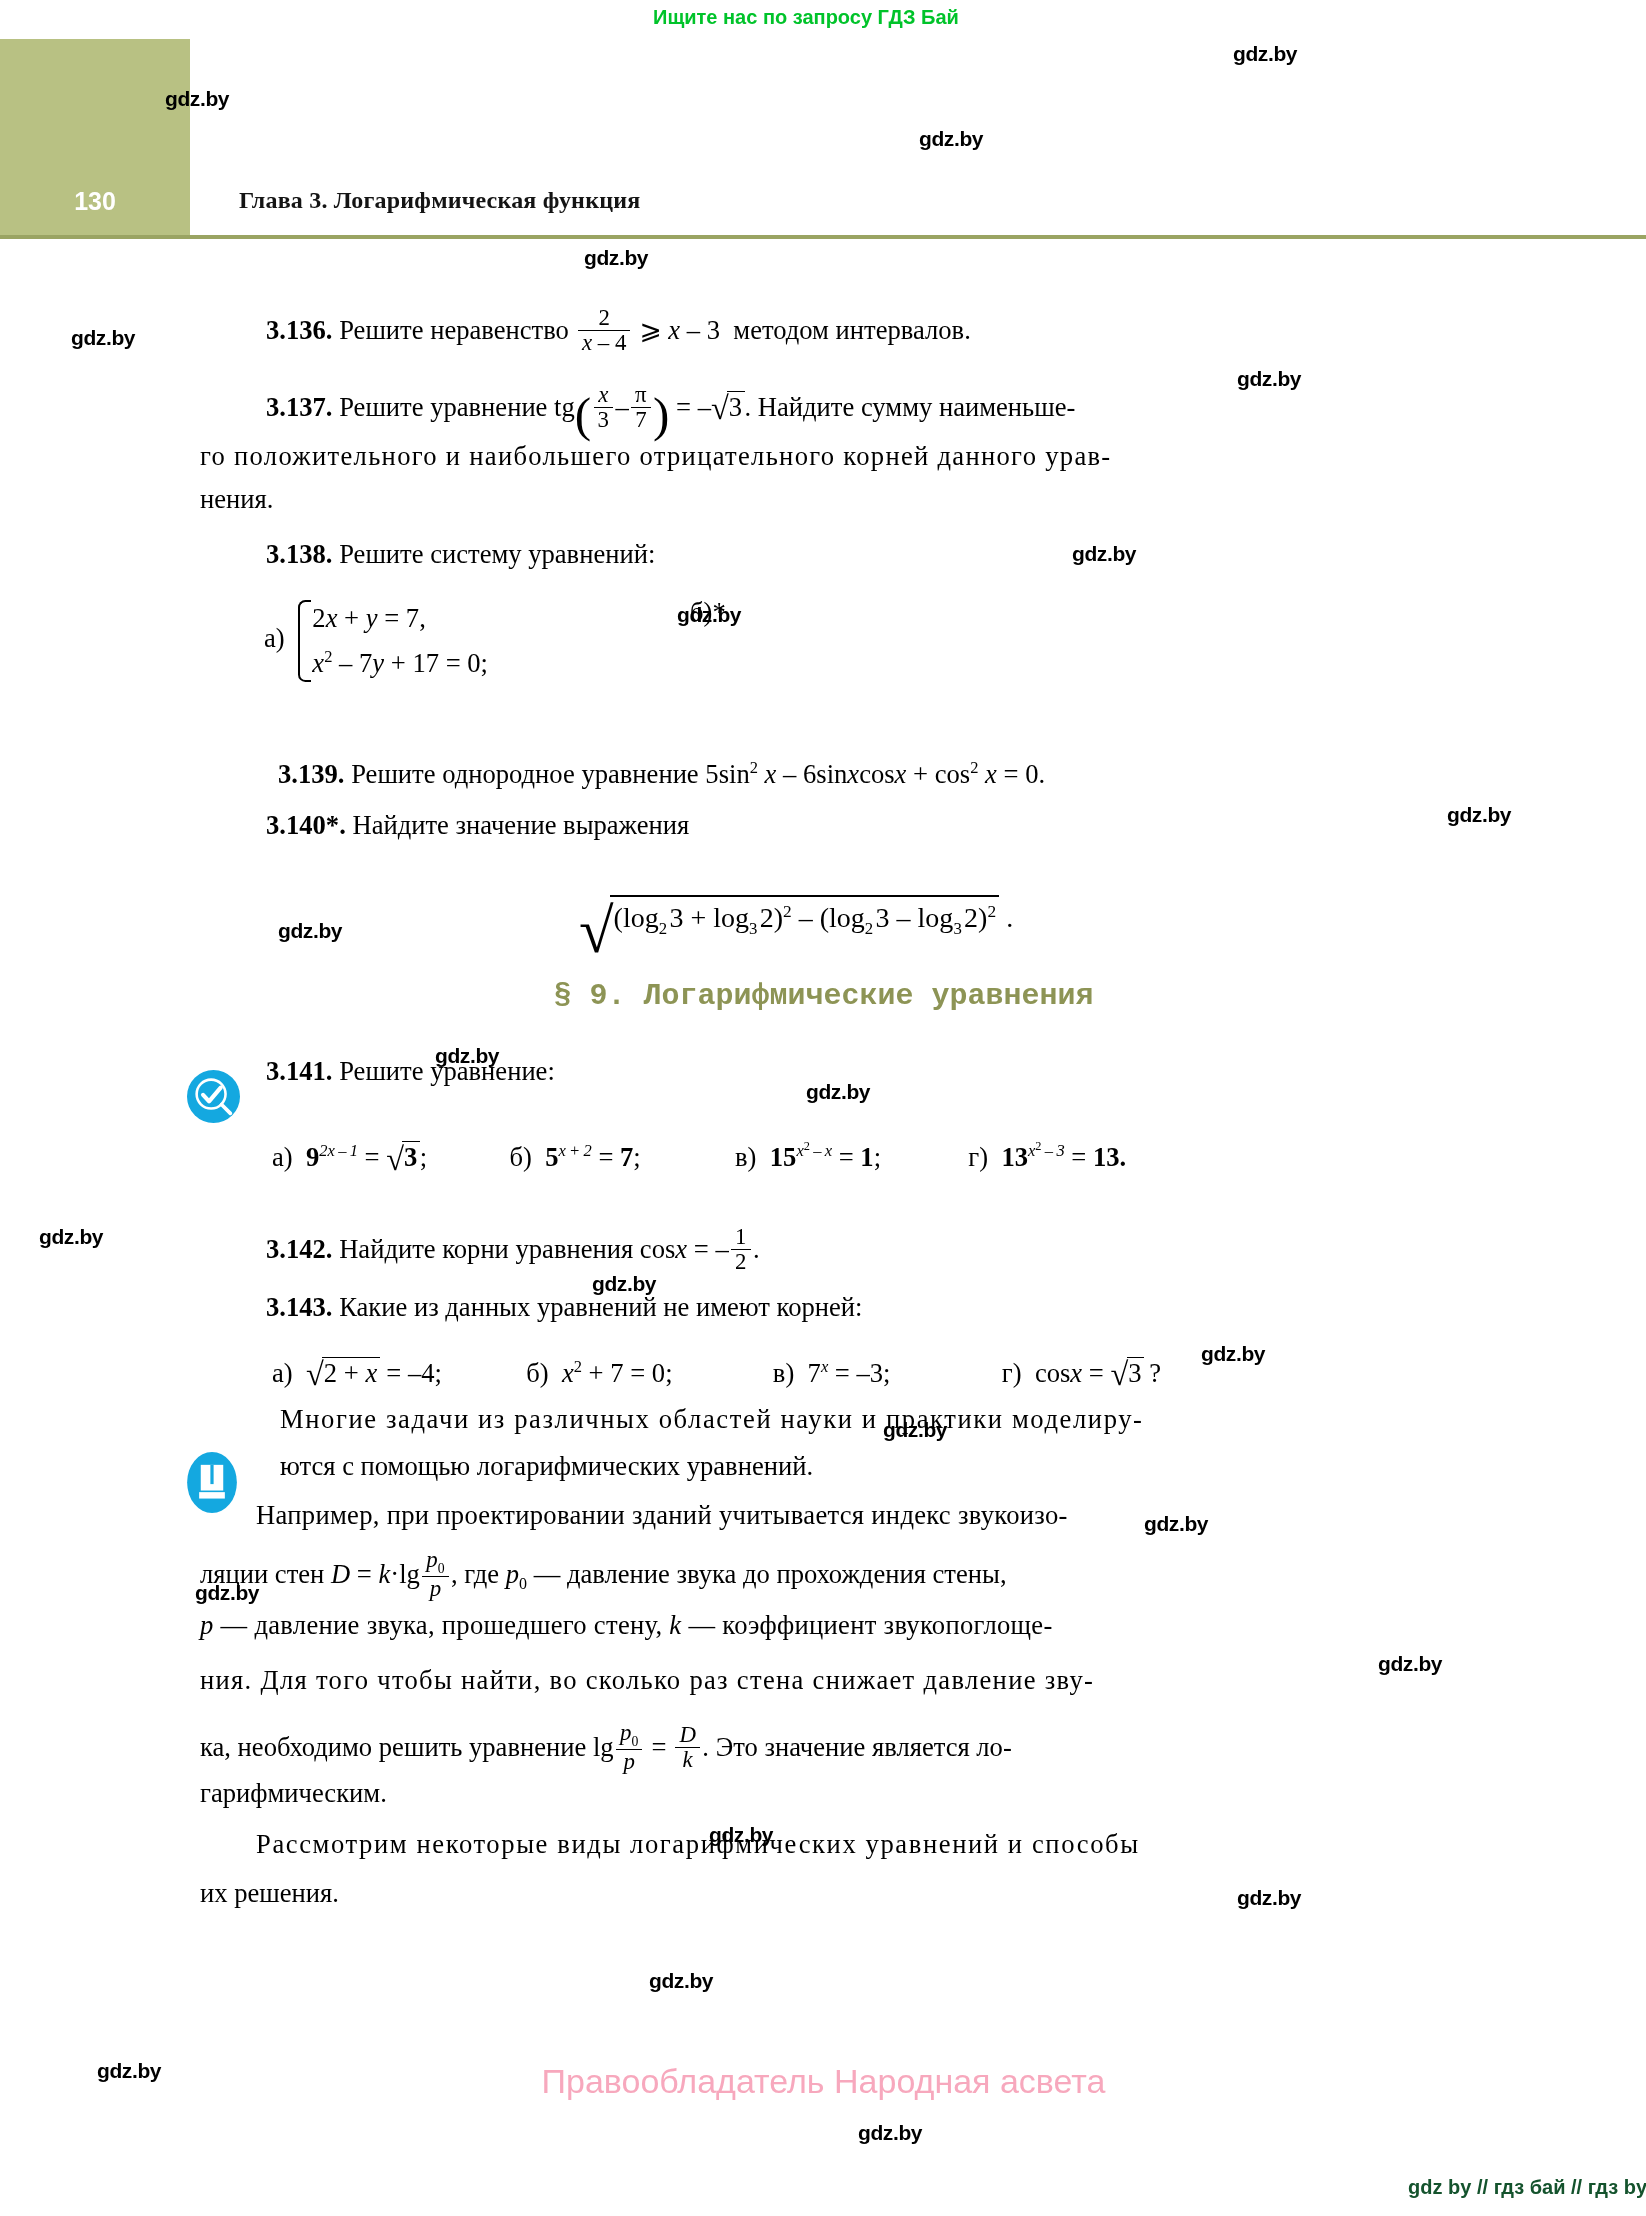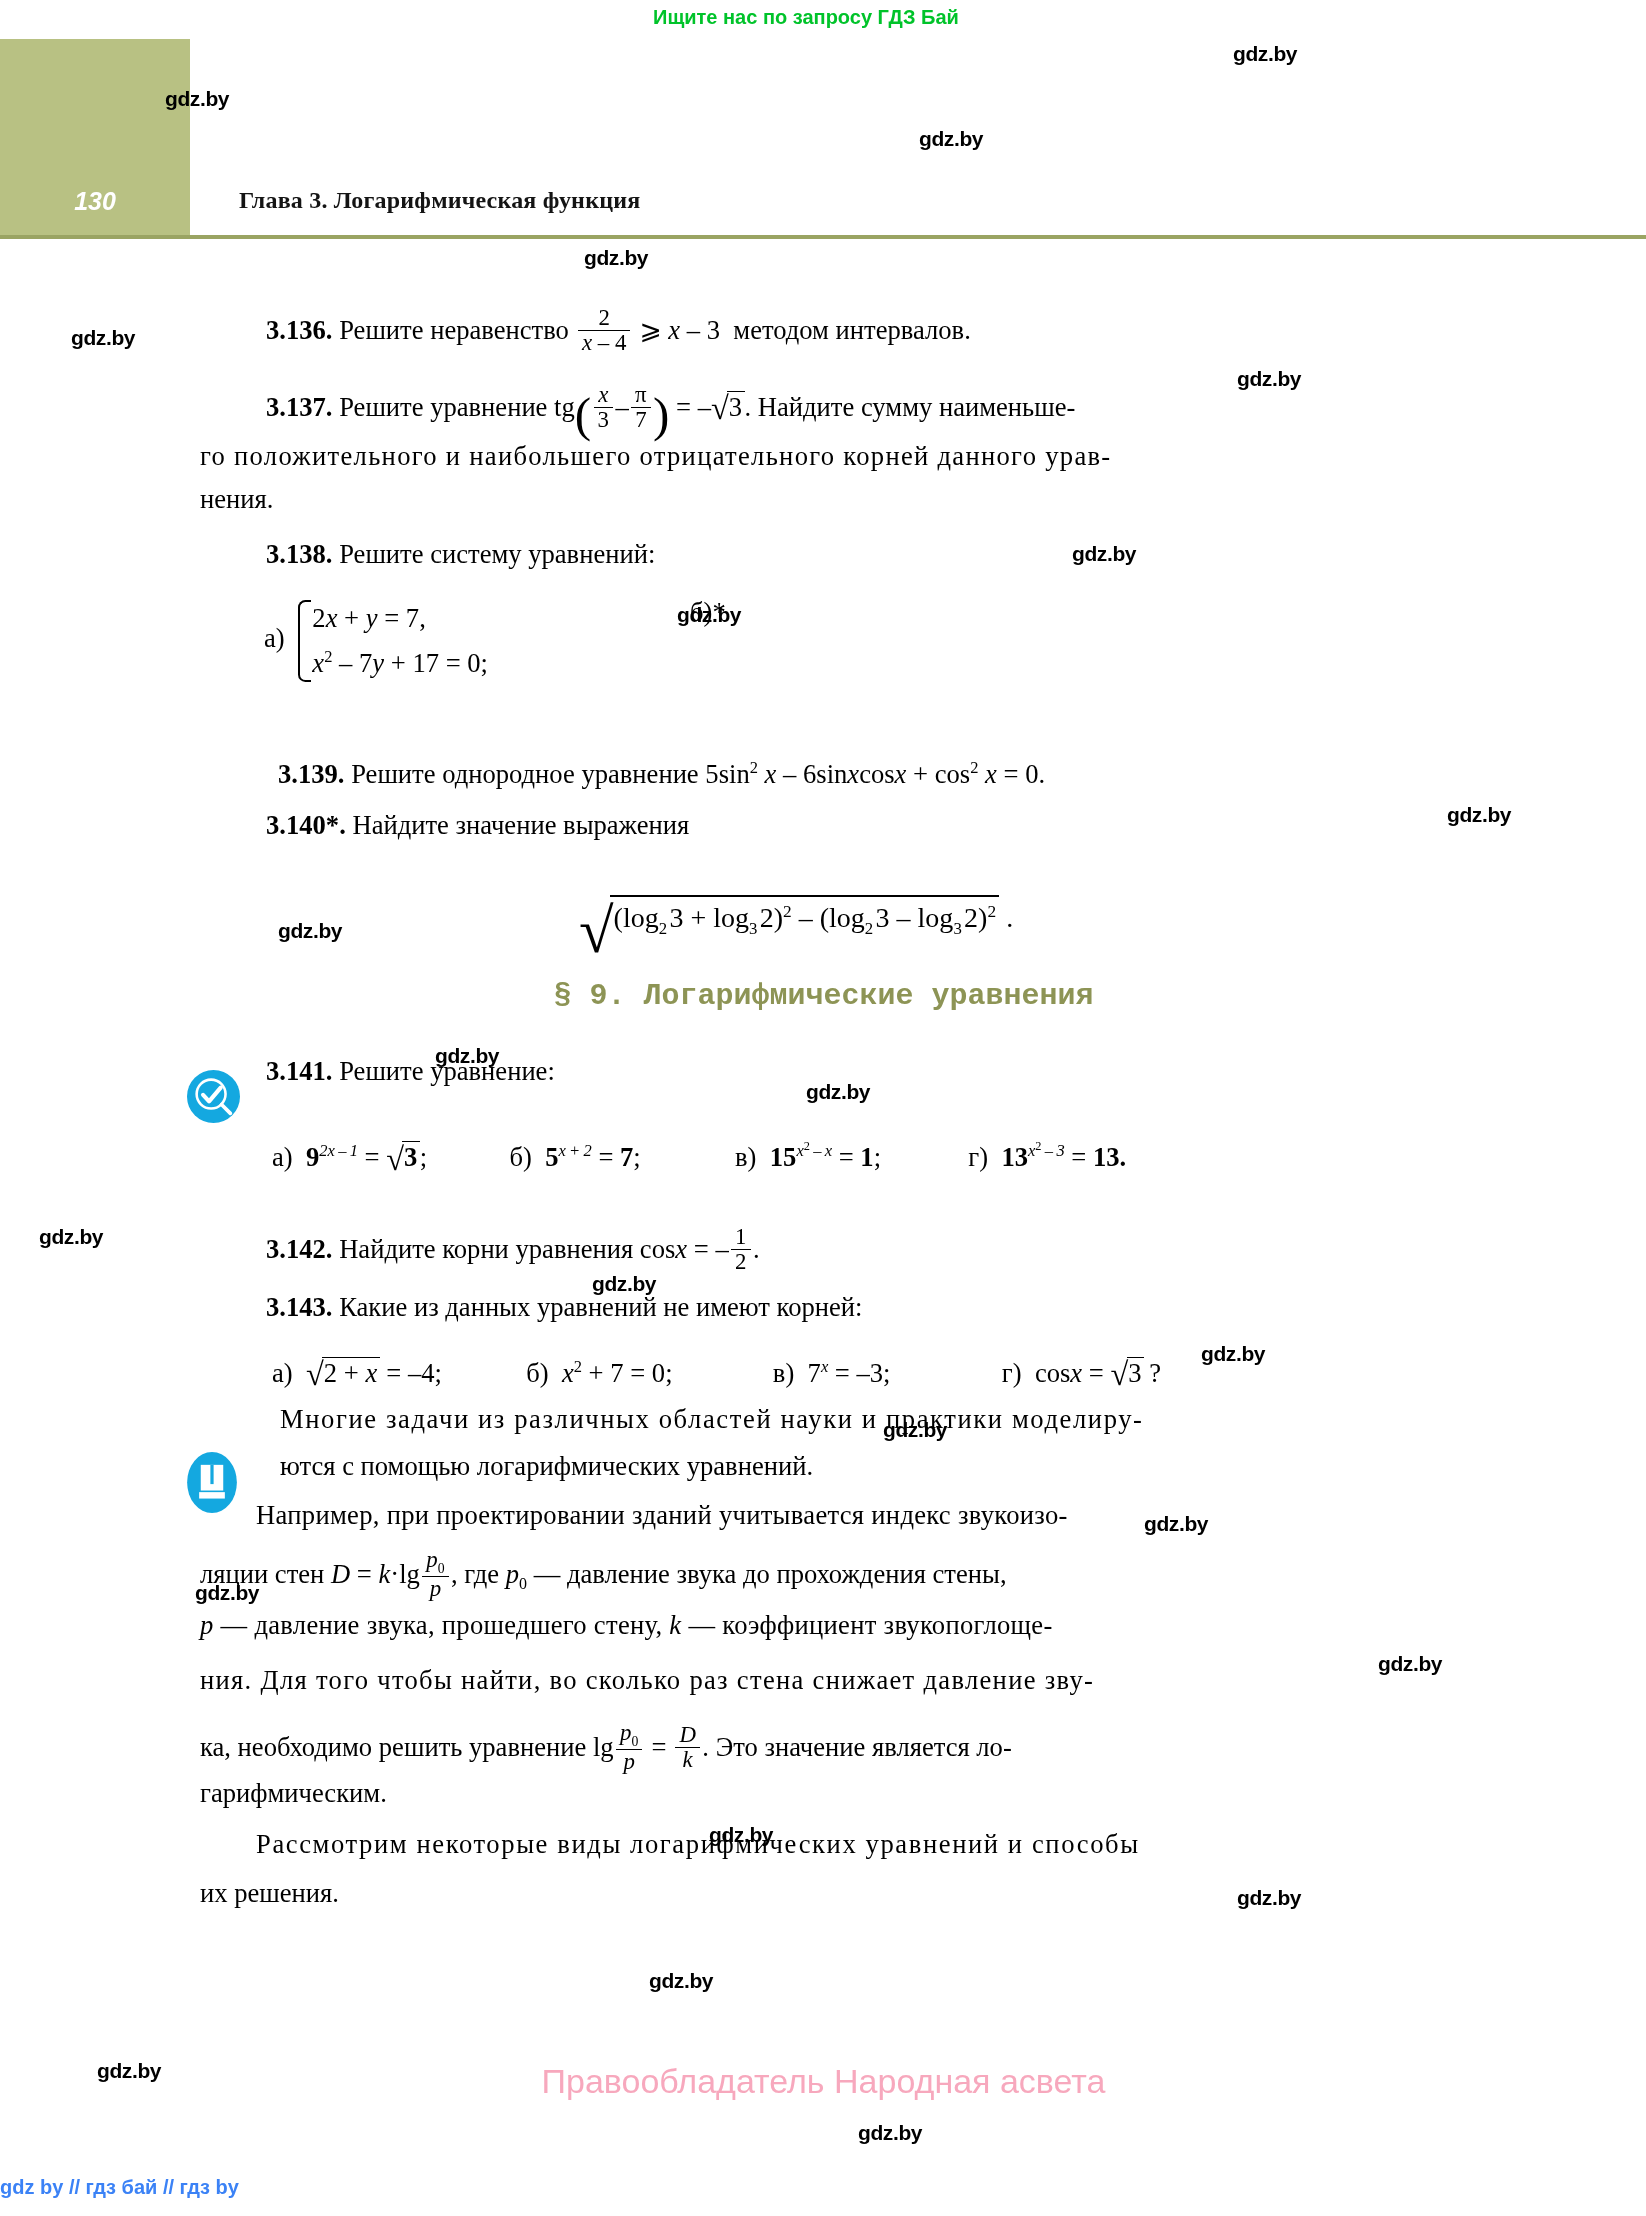--- a/index.html
+++ b/index.html
@@ -43,21 +43,20 @@
   #page-number {
     position: absolute;
     left: 0; top: 187px;
     width: 190px;
     text-align: center;
     font-family: "Liberation Sans", sans-serif;
     font-weight: 700;
     font-size: 25px;
     color: #ffffff;
     z-index: 6;
-    font-style: italic;
   }
   #chapter-title {
     position: absolute;
     left: 239px; top: 187px;
     font-family: "Liberation Serif", serif;
     font-weight: 700;
     font-size: 24px;
     color: #141414;
     letter-spacing: 0.2px;
     z-index: 6;
@@ -171,25 +170,25 @@
     width: 1647px;
     text-align: center;
     font-family: "Liberation Sans", sans-serif;
     font-size: 34px;
     color: #f7a8bd;
     z-index: 20;
   }
   #footer-links {
     position: absolute;
     width: 1647px;
-    text-align: left;
+    text-align: right;
     font-family: "Liberation Sans", sans-serif;
     font-weight: 700;
     font-size: 20px;
-    color: #3b82f6;
+    color: #14532d;
     z-index: 20;
   }
 </style>
 </head>
 <body>
 
 <div class="wm-green" style="left:653px; top:6.4px; font-size:20px;">Ищите нас по запросу ГДЗ Бай</div>
 
 <div id="page-header-block"></div>
 <div id="page-number">130</div>

